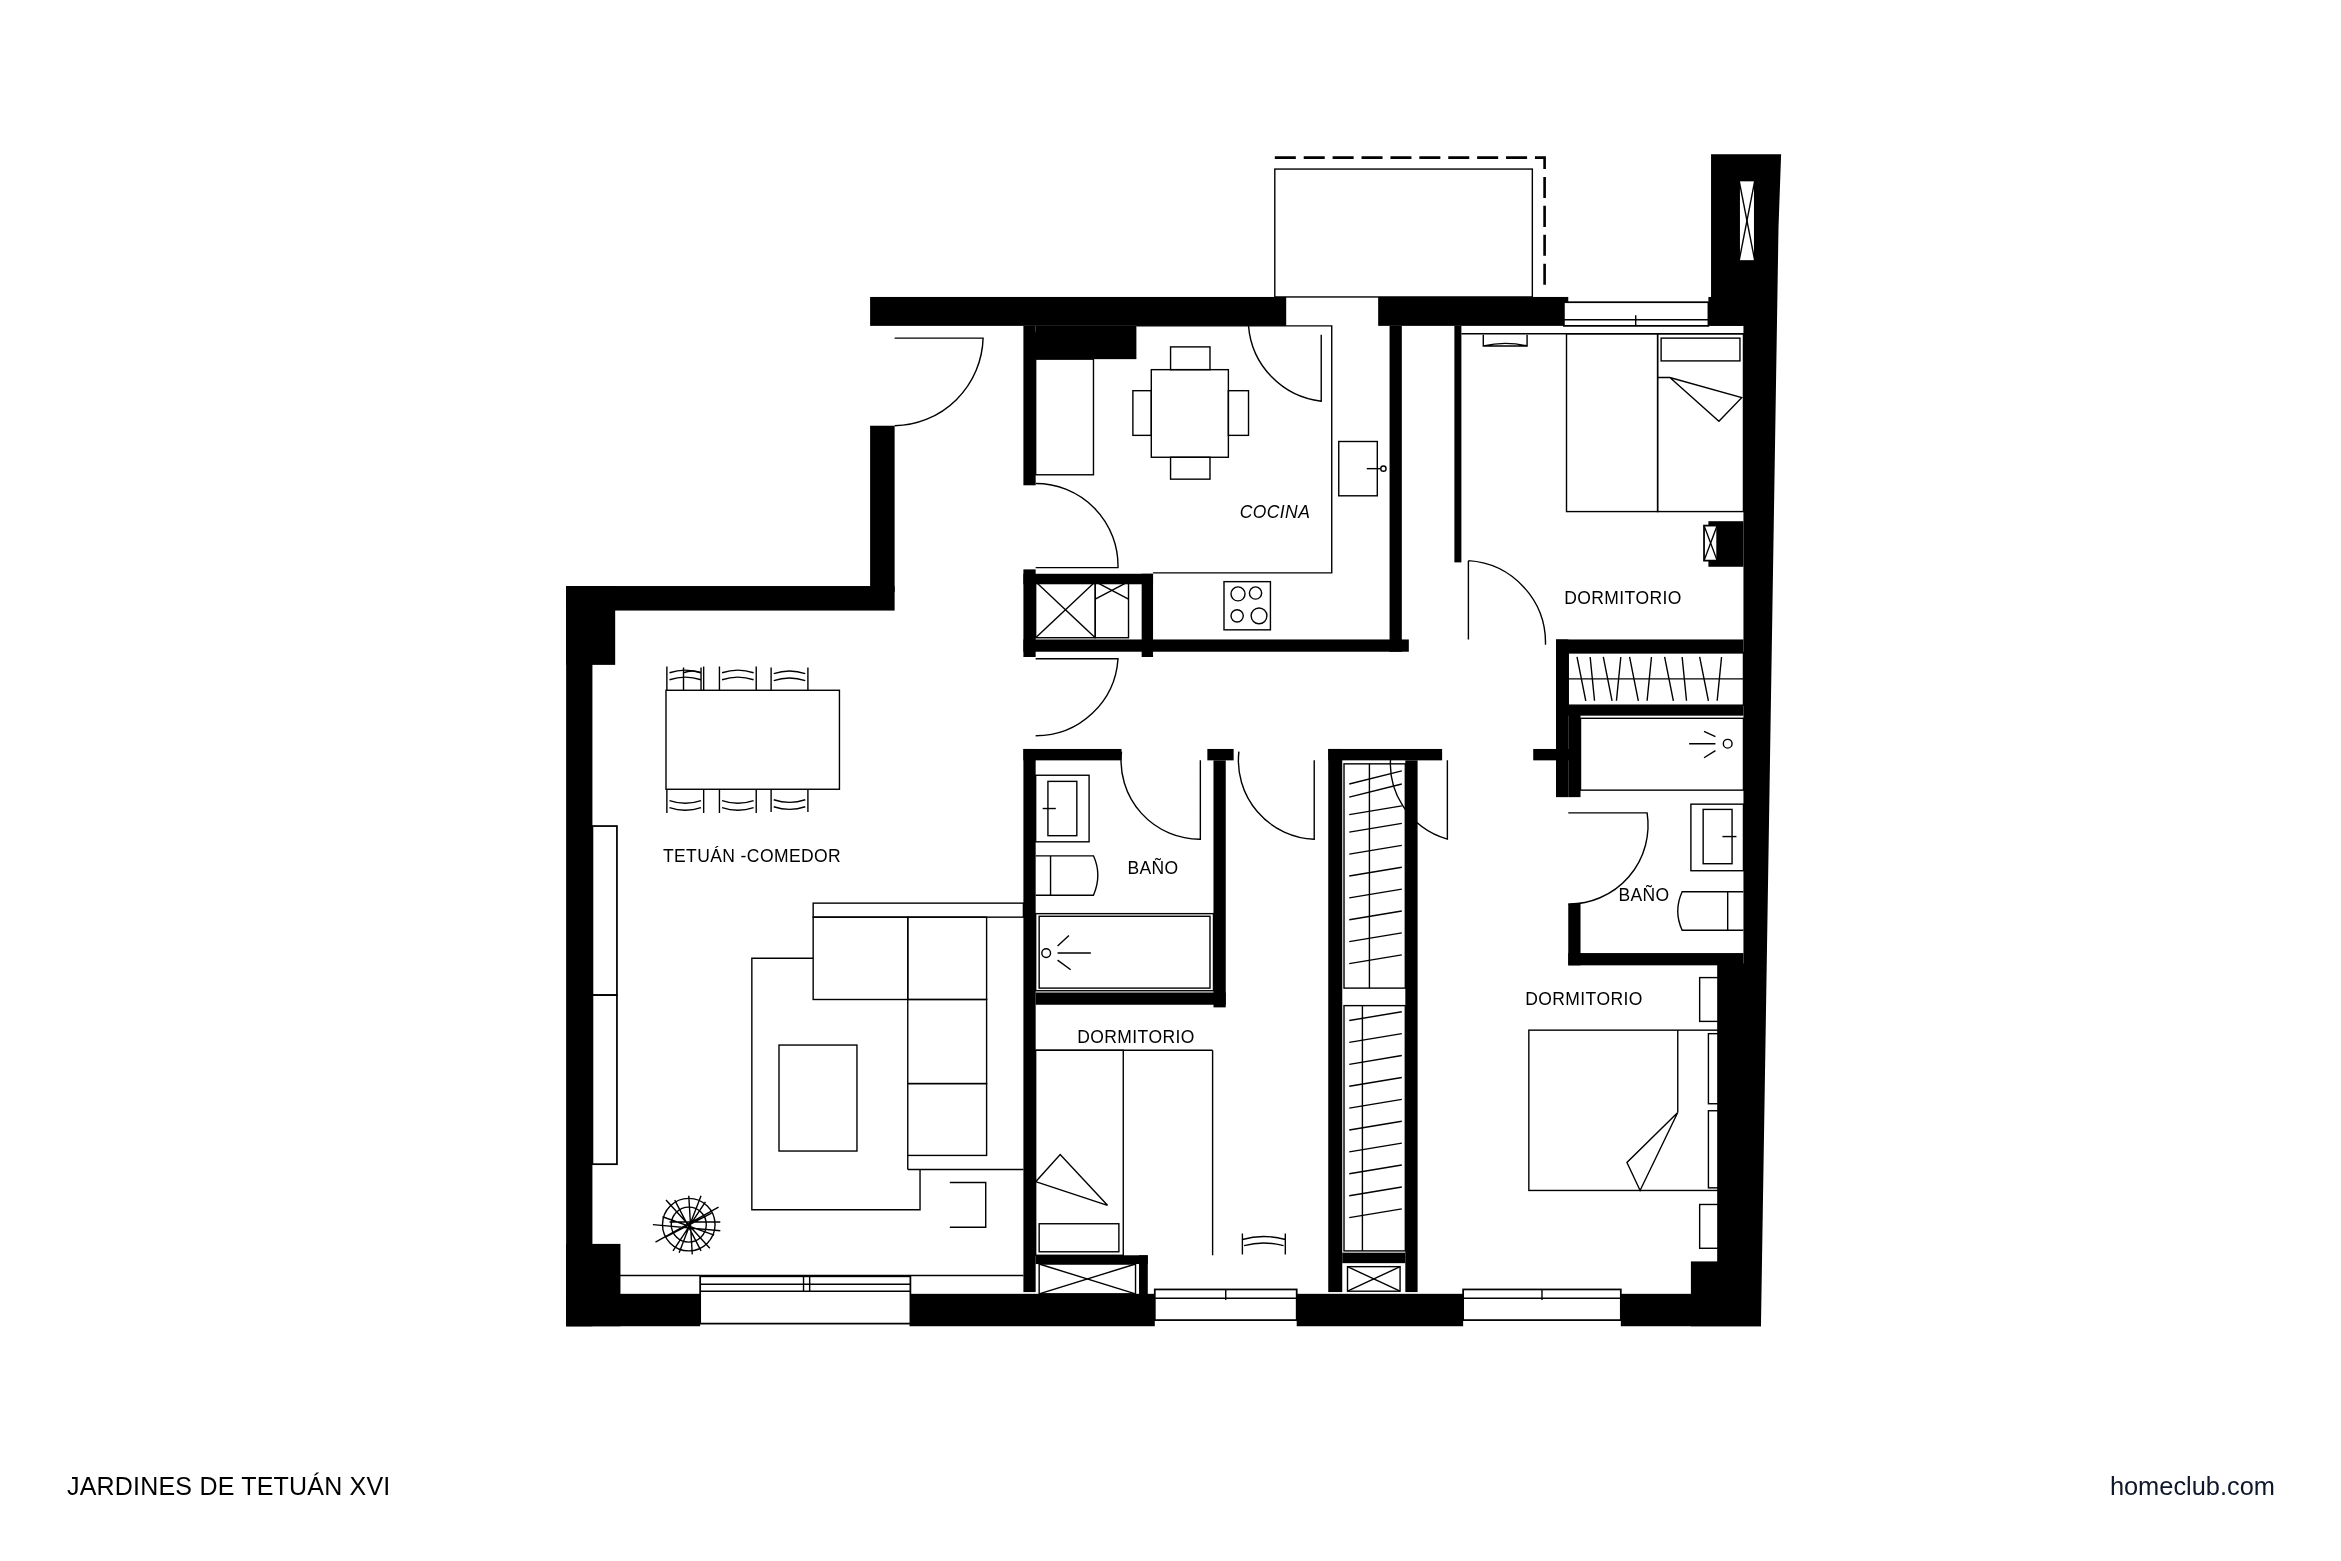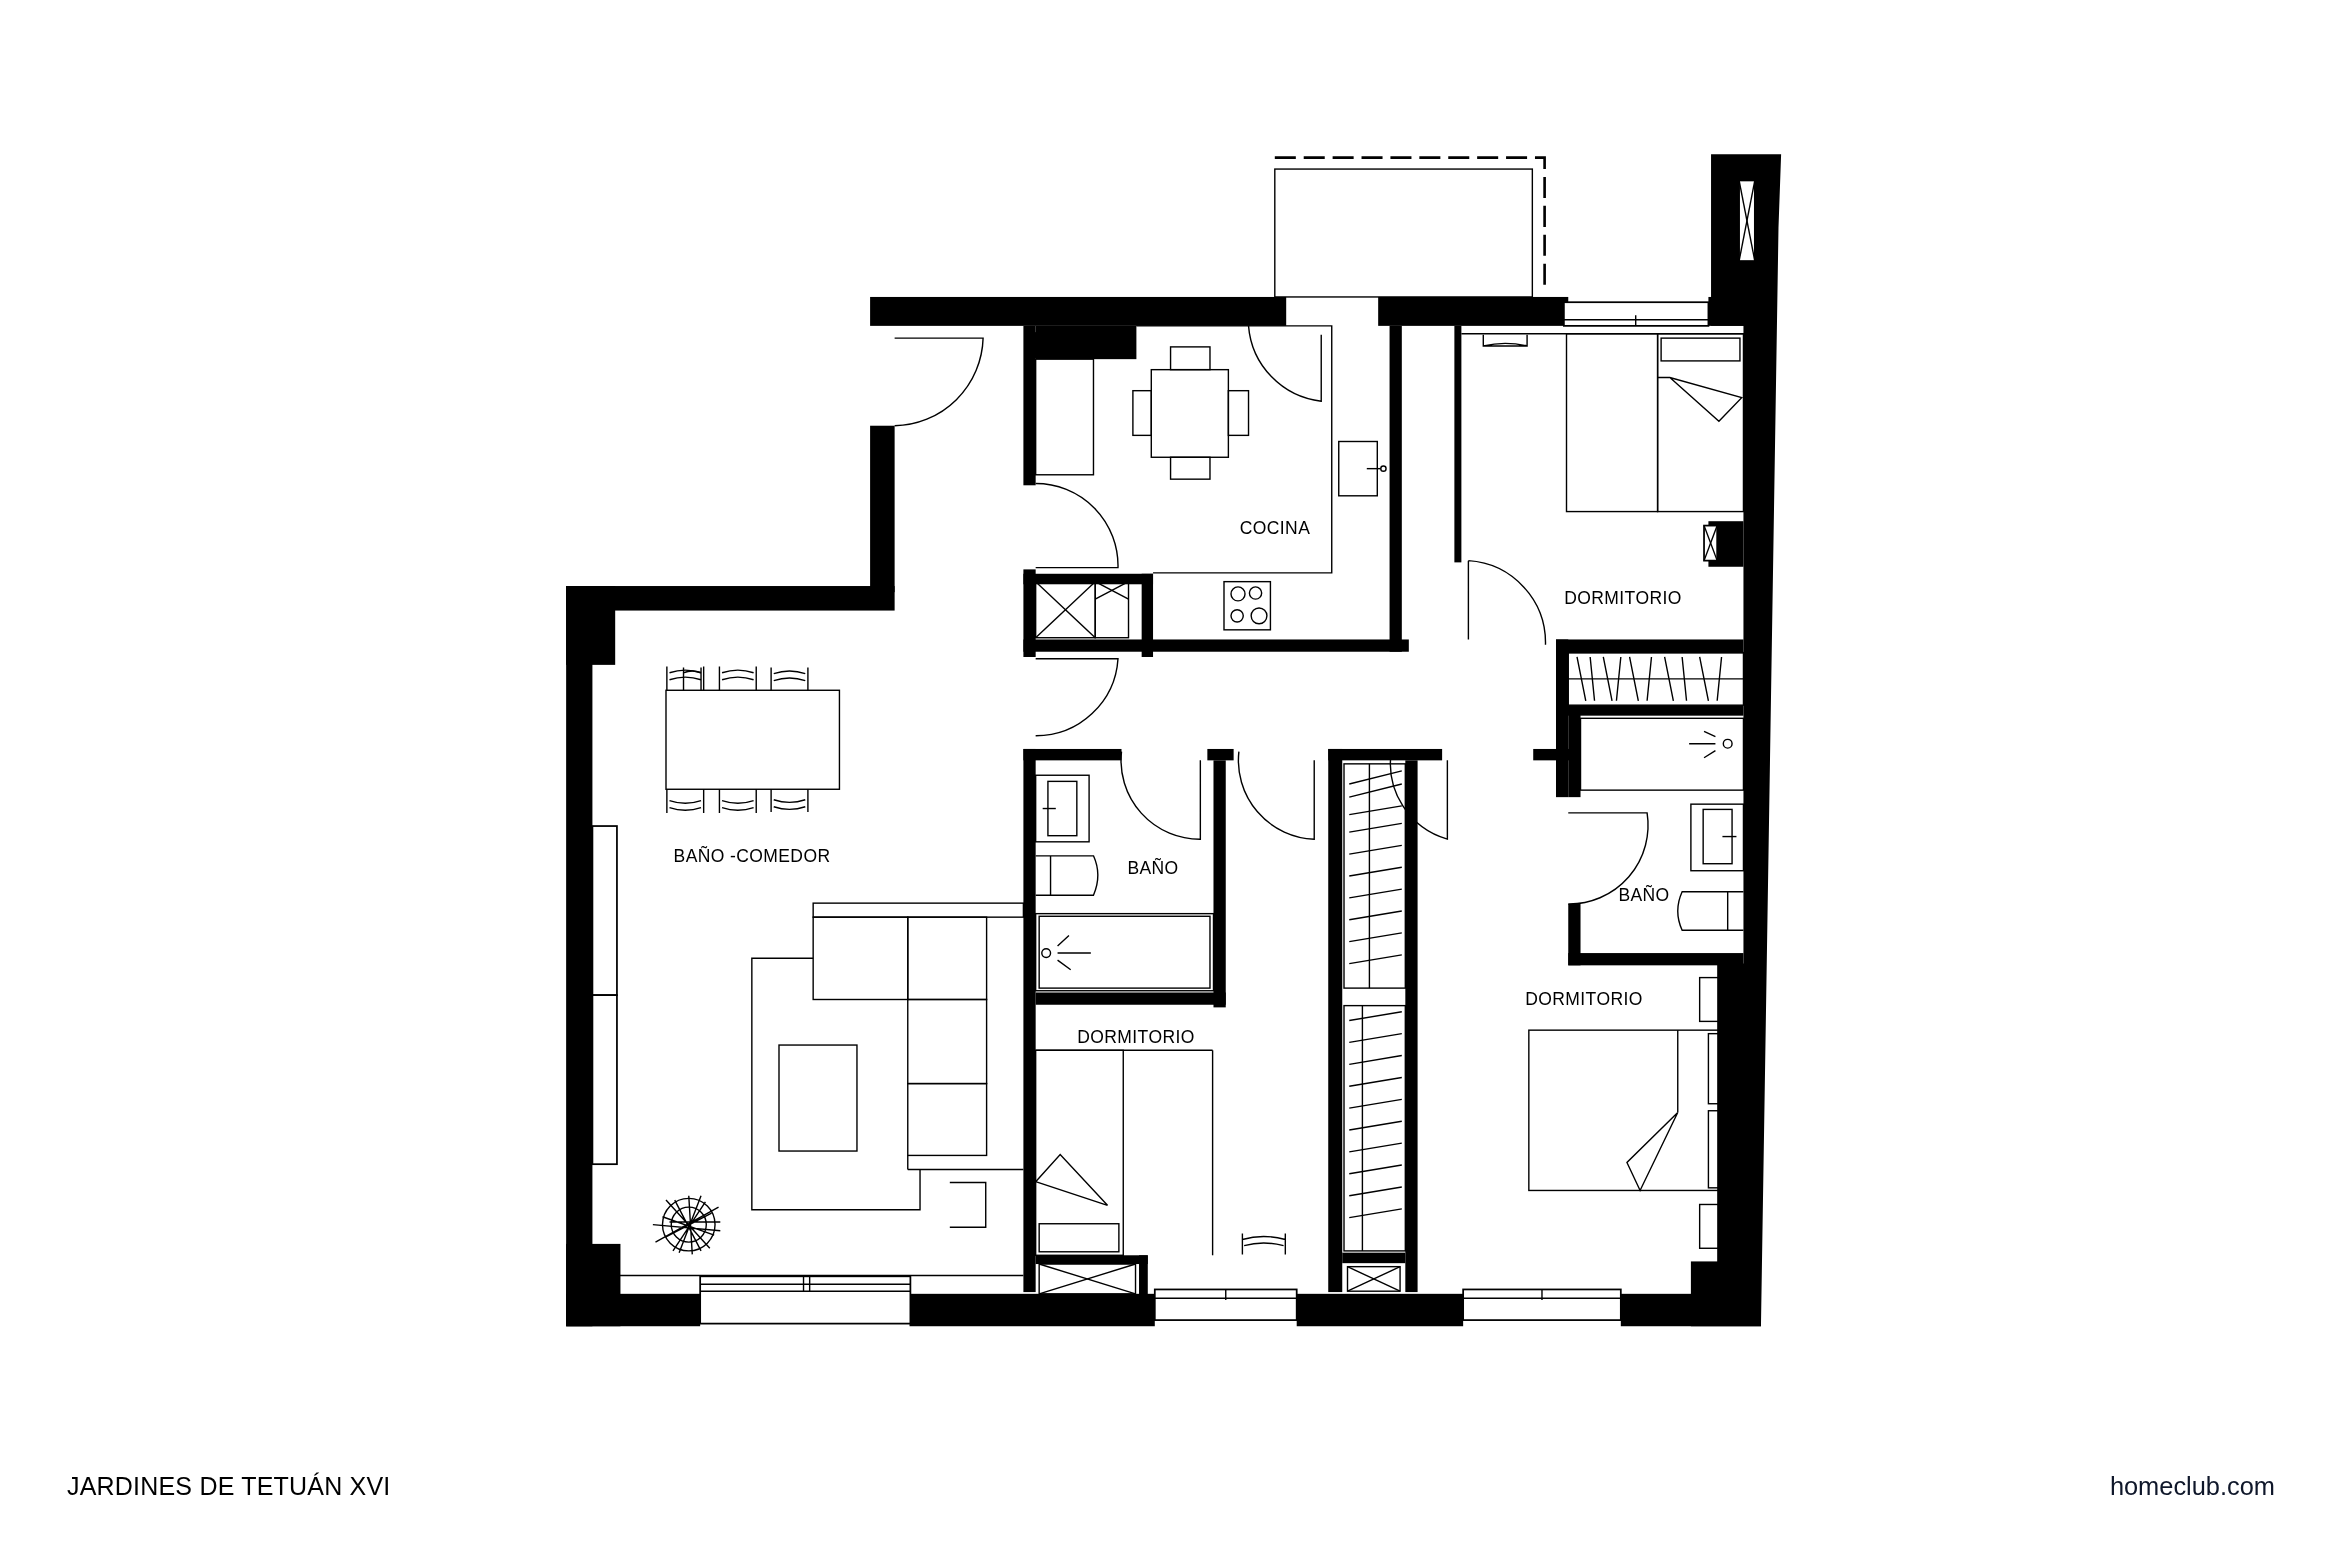--- a/index.html
+++ b/index.html
@@ -255,23 +255,23 @@
     <rect class="win" x="799" y="1457" width="240" height="54"></rect>
     <line class="thin" x1="799" y1="1466" x2="1039" y2="1466"></line>
     <line class="thin" x1="799" y1="1474" x2="1039" y2="1474"></line>
     <line class="thin" x1="917" y1="1457" x2="917" y2="1474"></line>
     <line class="thin" x1="924" y1="1457" x2="924" y2="1474"></line>
 
     <line class="thin" x1="706" y1="1456" x2="1168" y2="1456"></line>
   </g>
 </svg>
 
-<div class="room-label" style="left:1275px; top:528px;">COCINA</div>
+<div class="room-label" style="left:1275px; top:512px;font-style:italic;">COCINA</div>
 <div class="room-label" style="left:1623px; top:598px;">DORMITORIO</div>
-<div class="room-label" style="left:752px; top:856px;">BAÑO -COMEDOR</div>
+<div class="room-label" style="left:752px; top:856px;">TETUÁN -COMEDOR</div>
 <div class="room-label" style="left:1153px; top:868px;">BAÑO</div>
 <div class="room-label" style="left:1644px; top:895px;">BAÑO</div>
 <div class="room-label" style="left:1136px; top:1037px;">DORMITORIO</div>
 <div class="room-label" style="left:1584px; top:999px;">DORMITORIO</div>
 
 <div class="footer-left">JARDINES DE TETUÁN XVI</div>
 <div class="footer-right">homeclub.com</div>
 
 
 </body></html>

